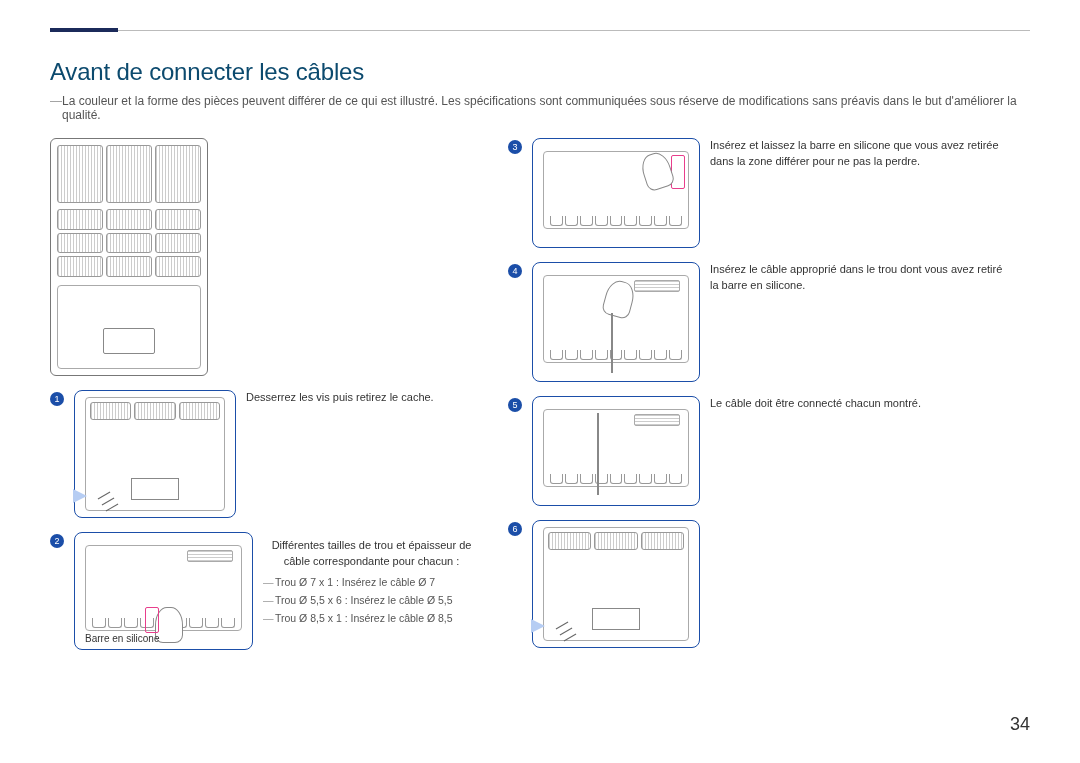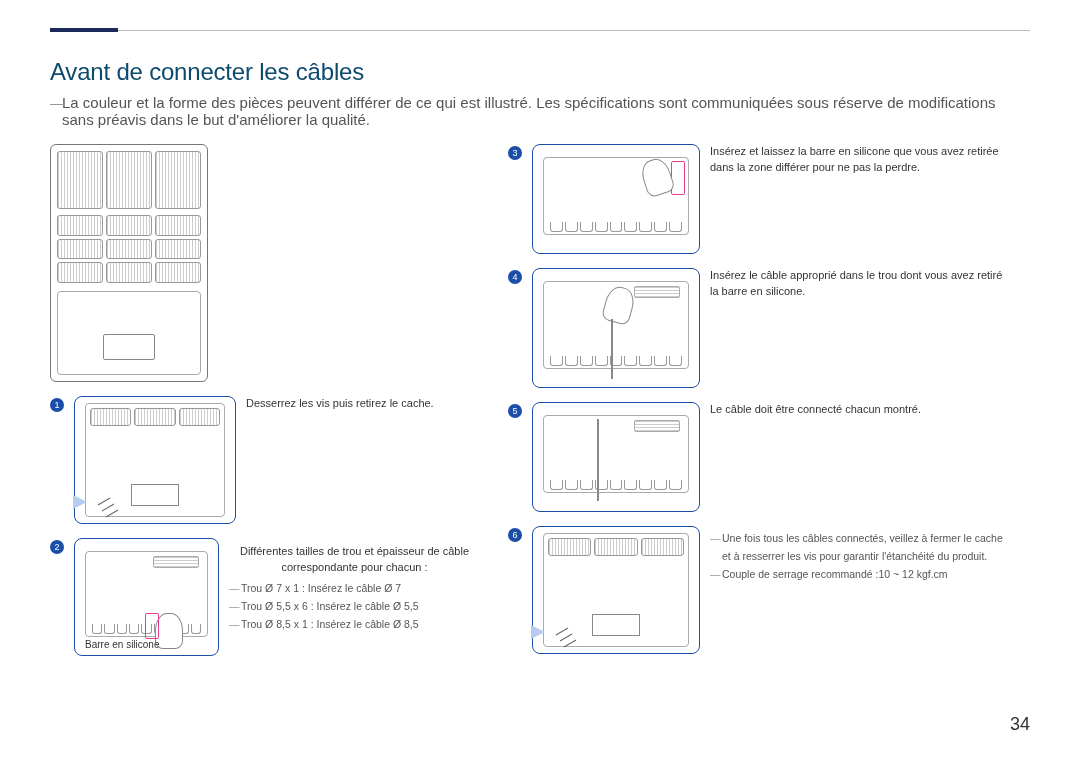--- a/index.html
+++ b/index.html
@@ -30,21 +30,21 @@
     margin-left: 0;
   }
   h1.title {
     font-size: 24px;
     font-weight: 400;
     color: #0c4a6e;
     margin: 10px 0 8px 0;
     letter-spacing: -0.2px;
   }
   .intro {
-    font-size: 15px;
+    font-size: 12px;
     color: #555;
     margin-bottom: 16px;
     padding-left: 12px;
     position: relative;
   }
   .intro::before {
     content: "―";
     position: absolute;
     left: 0;
     color: #999;
@@ -121,21 +121,21 @@
     margin-top: 2px;
   }
   .step-figure {
     border: 1.5px solid #1b4ea8;
     border-radius: 8px;
     flex: none;
     position: relative;
     background: #fff;
   }
   .step-figure.s1 { width: 162px; height: 128px; }
-  .step-figure.s2 { width: 145px; height: 118px; }
+  .step-figure.s2 { width: 179px; height: 118px; }
   .step-figure.s3 { width: 168px; height: 110px; }
   .step-figure.s4 { width: 168px; height: 120px; }
   .step-figure.s5 { width: 168px; height: 110px; }
   .step-figure.s6 { width: 168px; height: 128px; }
   .step-text {
     font-size: 11px;
     color: #333;
     line-height: 1.45;
     padding-top: 0;
   }
@@ -442,23 +442,19 @@
           <div class="port-panel"></div>
         </div>
         <div class="arrow-in"></div>
         <div class="screws">
             <span></span>
             <span></span>
             <span></span>
           </div>
       </div>
       <div class="step-text">
-        <ul class="dash-list">
-          <li>Une fois tous les câbles connectés, veillez à fermer le cache et à resserrer les vis pour garantir l'étanchéité du produit.</li>
-          <li>Couple de serrage recommandé :10 ~ 12 kgf.cm</li>
-        </ul>
       </div>
     </div>
 
   </div>
 </div>
 
 <div class="page-num">34</div>
 
 </body></html>

